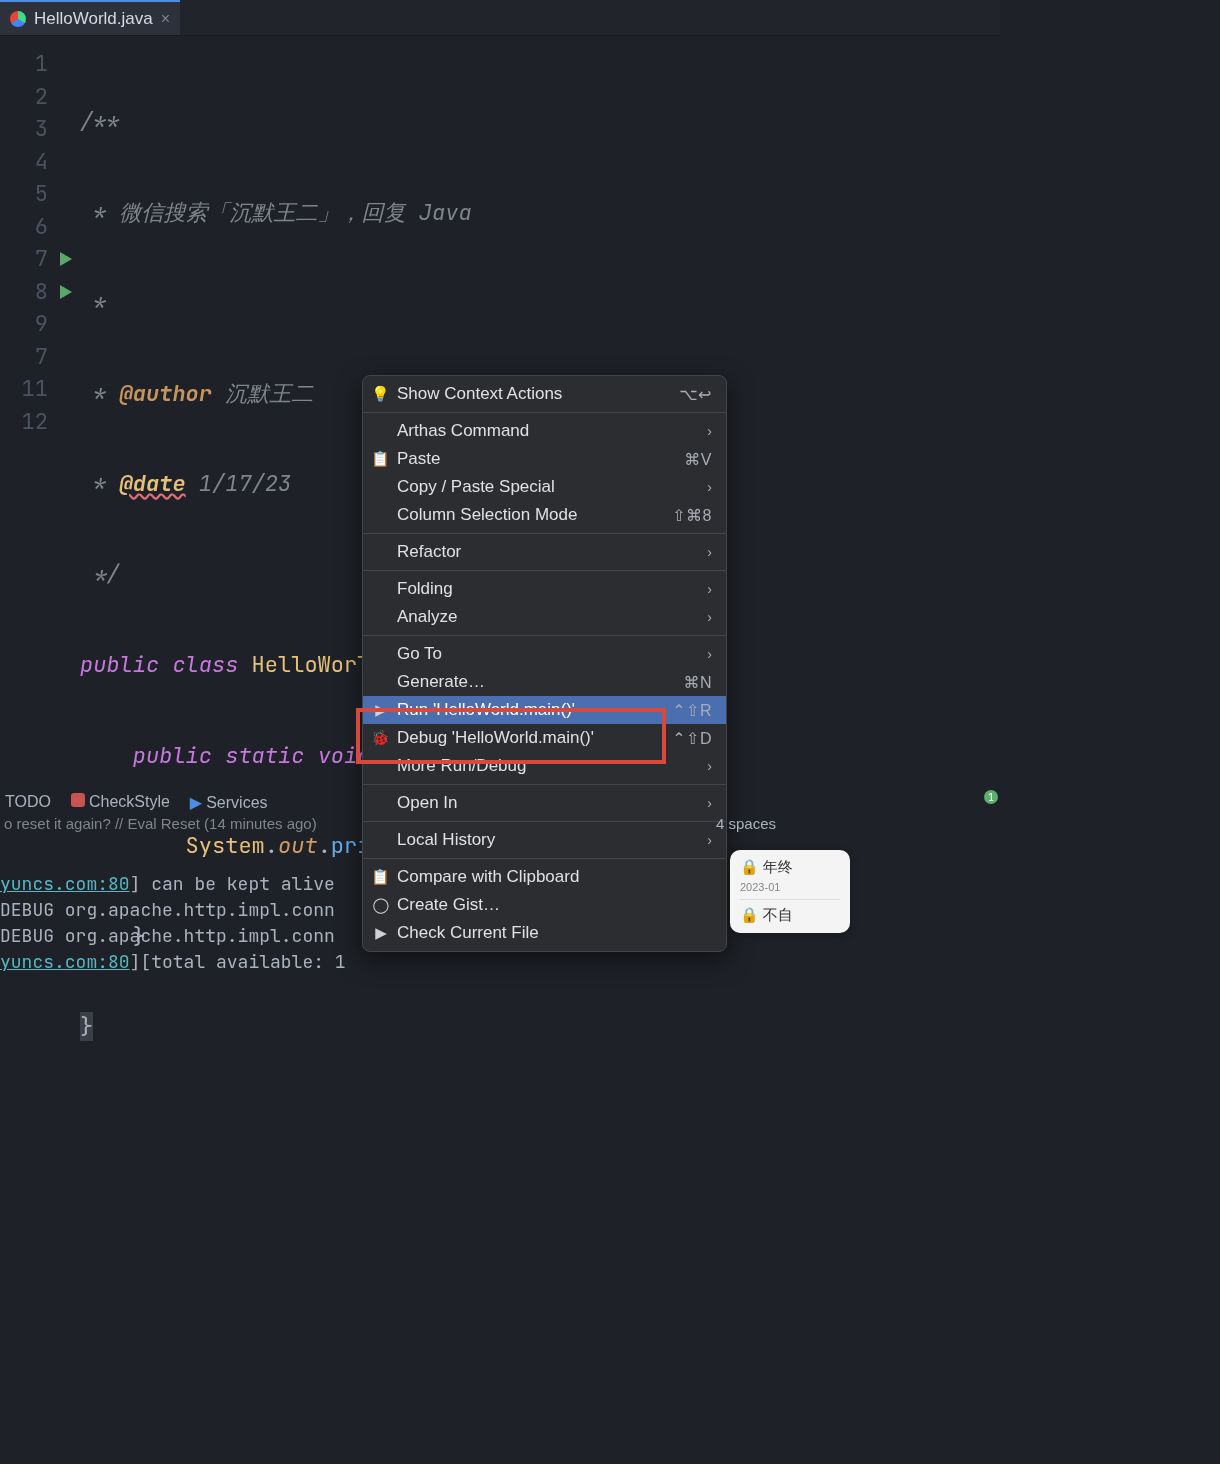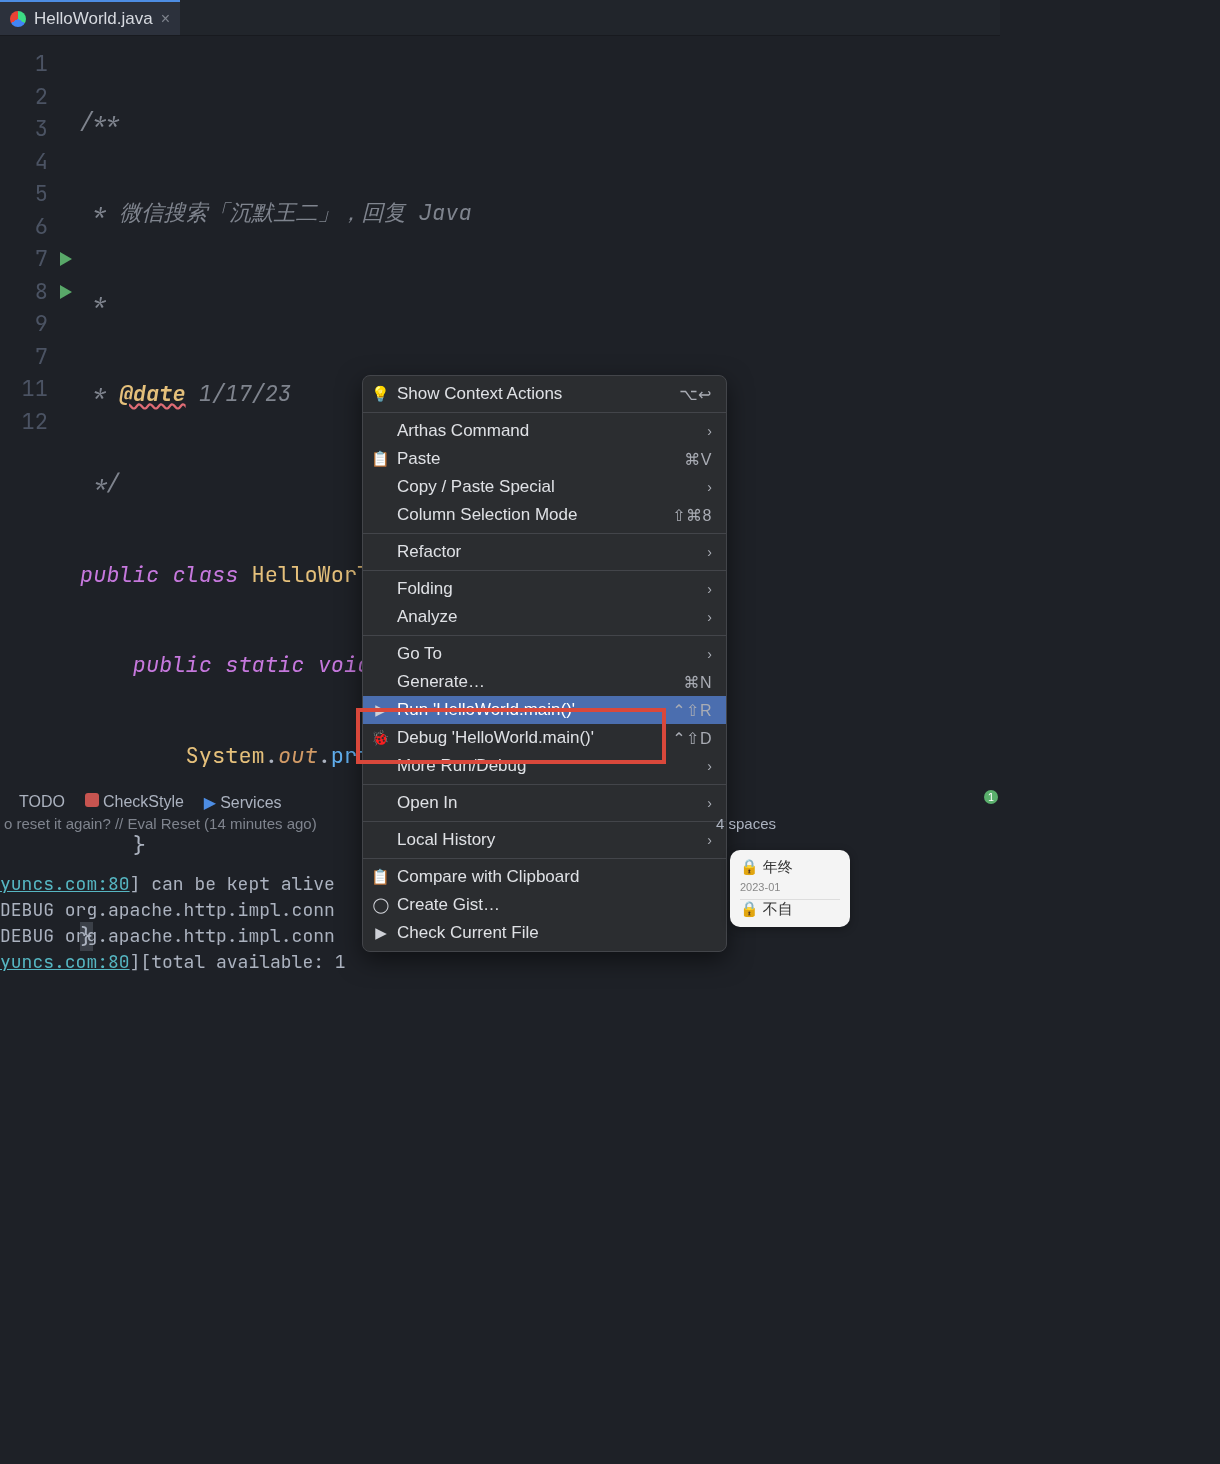--- a/index.html
+++ b/index.html
@@ -111,21 +111,21 @@
     pointer-events: none;
     z-index: 5;
   }
 
   
   .toolstrip {
     position: absolute;
     top: 790px; left: 0; width: 360px; height: 24px;
     display: flex; align-items: center; gap: 20px;
     font-family: -apple-system, sans-serif;
-    font-size: 16px; color: #abb2bf; padding-left: 19px;
+    font-size: 16px; color: #abb2bf; padding-left: 5px;
   }
   .toolstrip .dot { width: 14px; height: 14px; display: inline-block; }
   .statusline {
     position: absolute;
     top: 815px; left: 0; width: 360px;
     font-family: -apple-system, sans-serif;
     font-size: 15px; color: #7f848e; padding-left: 4px;
   }
   .statusline2 {
     position: absolute;
@@ -182,20 +182,21 @@
     <div class="ln run-mark">8</div>
     <div class="ln">9</div>
     <div class="ln">7</div>
     <div class="ln">11</div>
     <div class="ln">12</div>
   </div>
   <div class="code">
     <div class="line"><span class="cmt">/**</span></div>
     <div class="line"><span class="cmt"> * 微信搜索「沉默王二」，回复 </span><span class="cmt">Java</span></div>
     <div class="line"><span class="cmt"> *</span></div>
+    <div class="line"><span class="cmt"> * </span><span class="cmt-tag">@author</span><span class="cmt"> 沉默王二</span></div>
     <div class="line"><span class="cmt"> * </span><span class="cmt-date">@date</span><span class="cmt"> 1/17/23</span></div>
     <div class="line"><span class="cmt"> */</span></div>
     <div class="line"><span class="kw">public </span><span class="kw">class </span><span class="cls">HelloWorld </span><span class="punc brace-hl">{</span></div>
     <div class="line">    <span class="kw">public </span><span class="kw">static </span><span class="kw">void </span><span class="fn">main</span><span class="punc">(</span><span class="cls">String</span><span class="punc">[] </span><span class="id">args</span><span class="punc">) {</span></div>
     <div class="line">        <span class="cls">System</span><span class="punc">.</span><span class="fld">out</span><span class="punc">.</span><span class="fn">println</span><span class="punc">(</span><span class="str">"Hello World"</span><span class="punc">);</span></div>
     <div class="line">    <span class="punc">}</span></div>
     <div class="line"><span class="punc brace-hl">}</span></div>
   </div>
 </div>
 
@@ -310,14 +311,14 @@
 <div class="console">
 <span class="cy">yuncs.com:80</span><span>] can be kept alive</span>
 <span>DEBUG org.apache.http.impl.conn</span>
 <span>DEBUG org.apache.http.impl.conn</span>
 <span class="cy">yuncs.com:80</span><span>][total available: 1</span>
 </div>
 
 <div class="tooltip">
   <div>🔒 年终</div>
   <div style="color:#888;font-size:11px;margin-top:4px;">2023-01</div>
-  <div style="margin-top:6px;border-top:1px solid #ddd;">🔒 <span>不自</span></div>
+  <div style="margin-top:6px;padding-top:6px;border-top:1px solid #ddd;">🔒 <span>不自</span></div>
 </div>
 
 </body></html>

